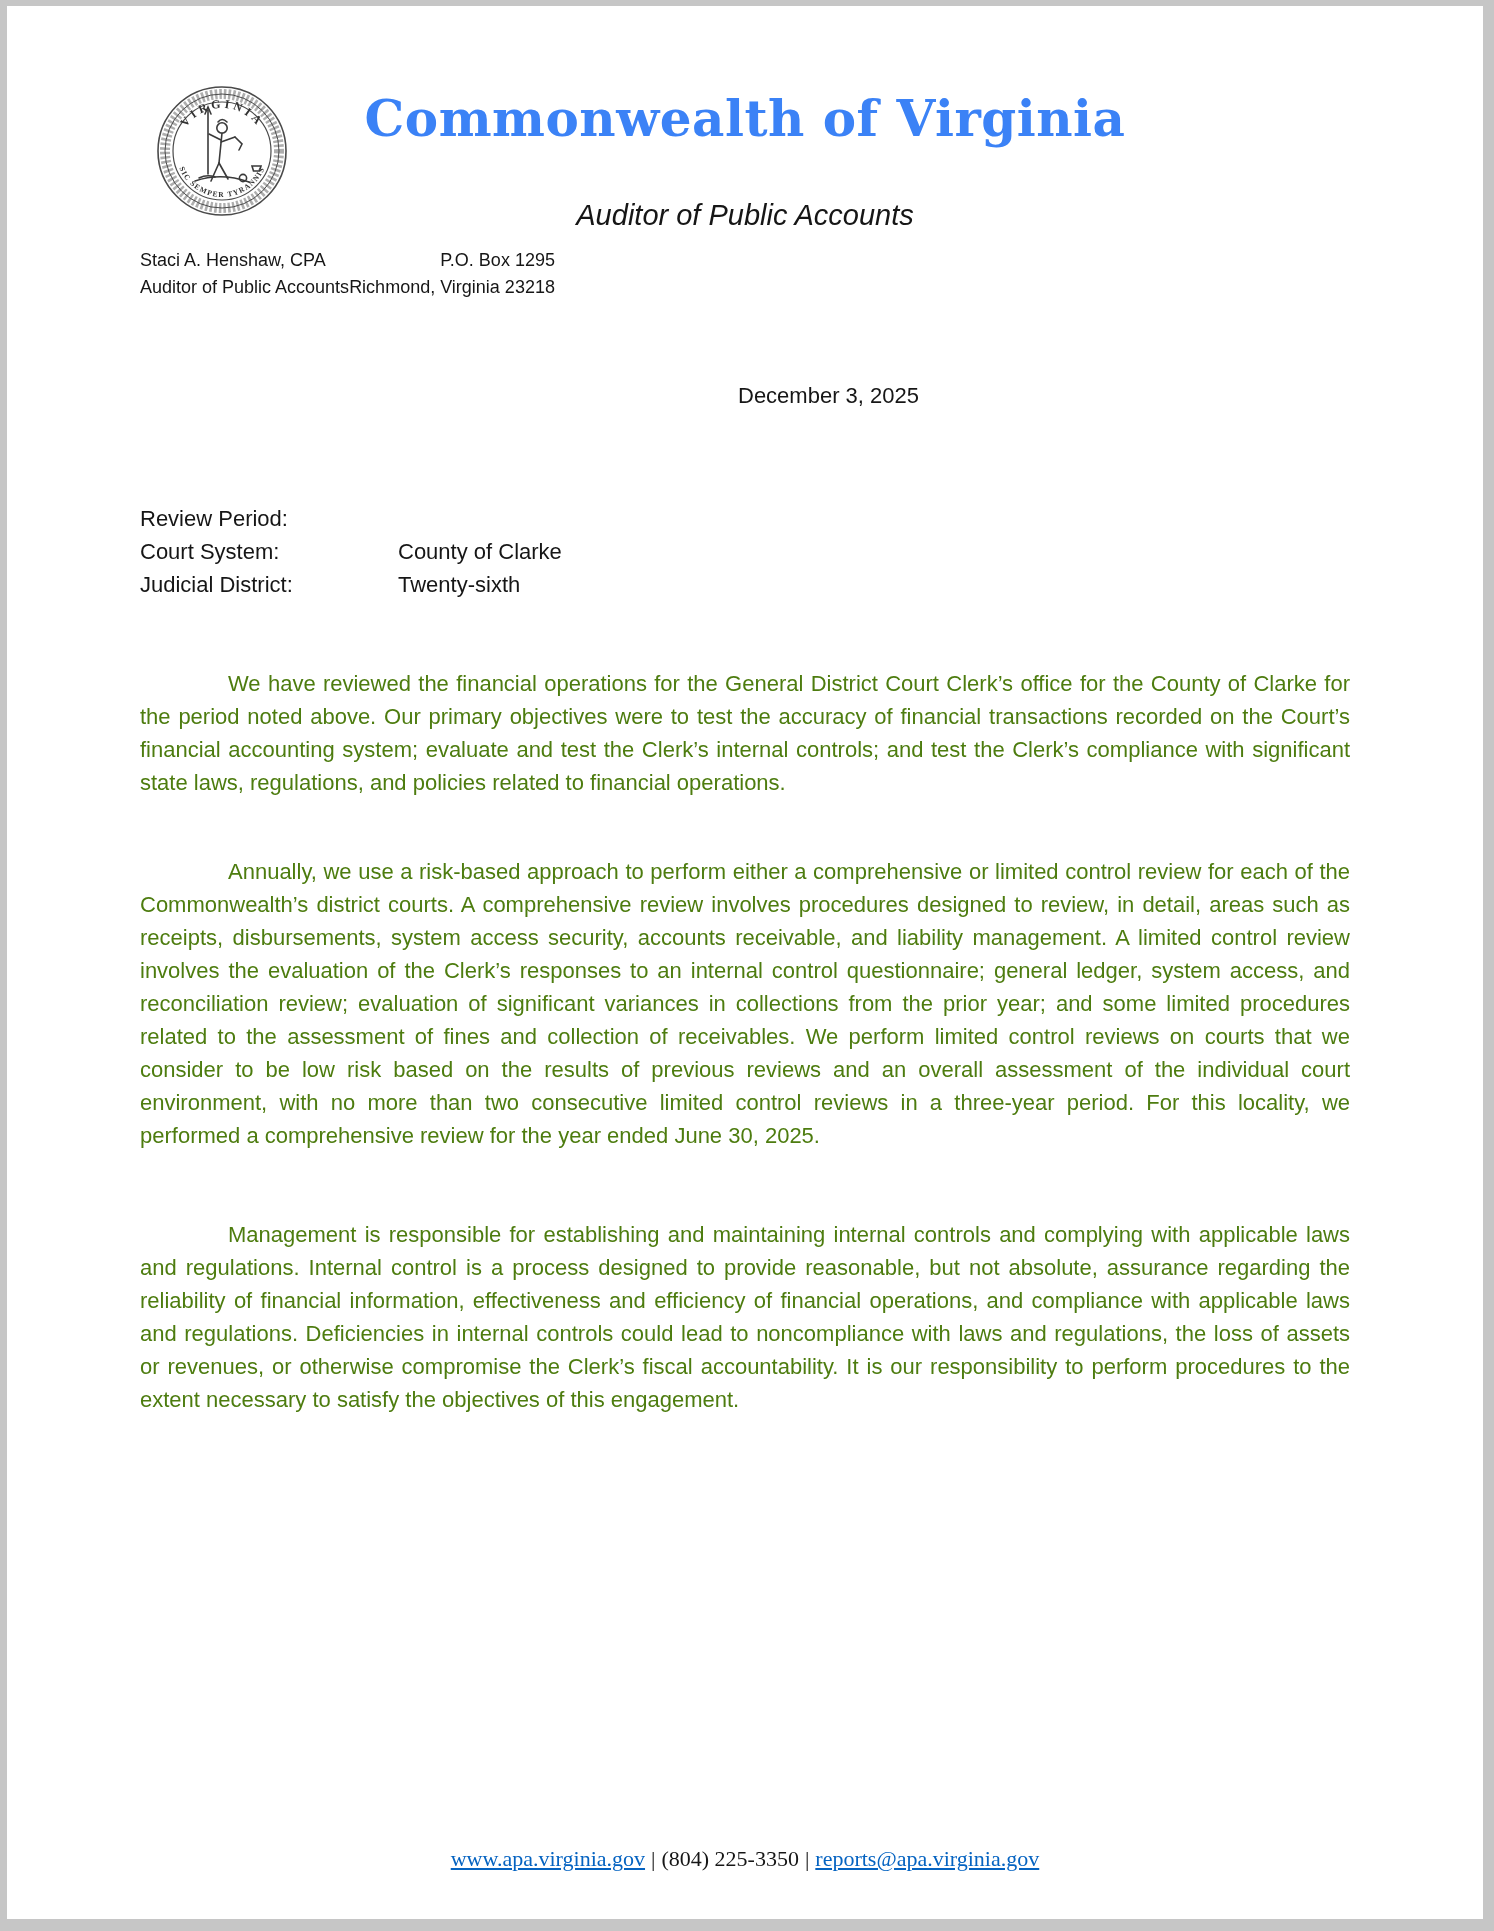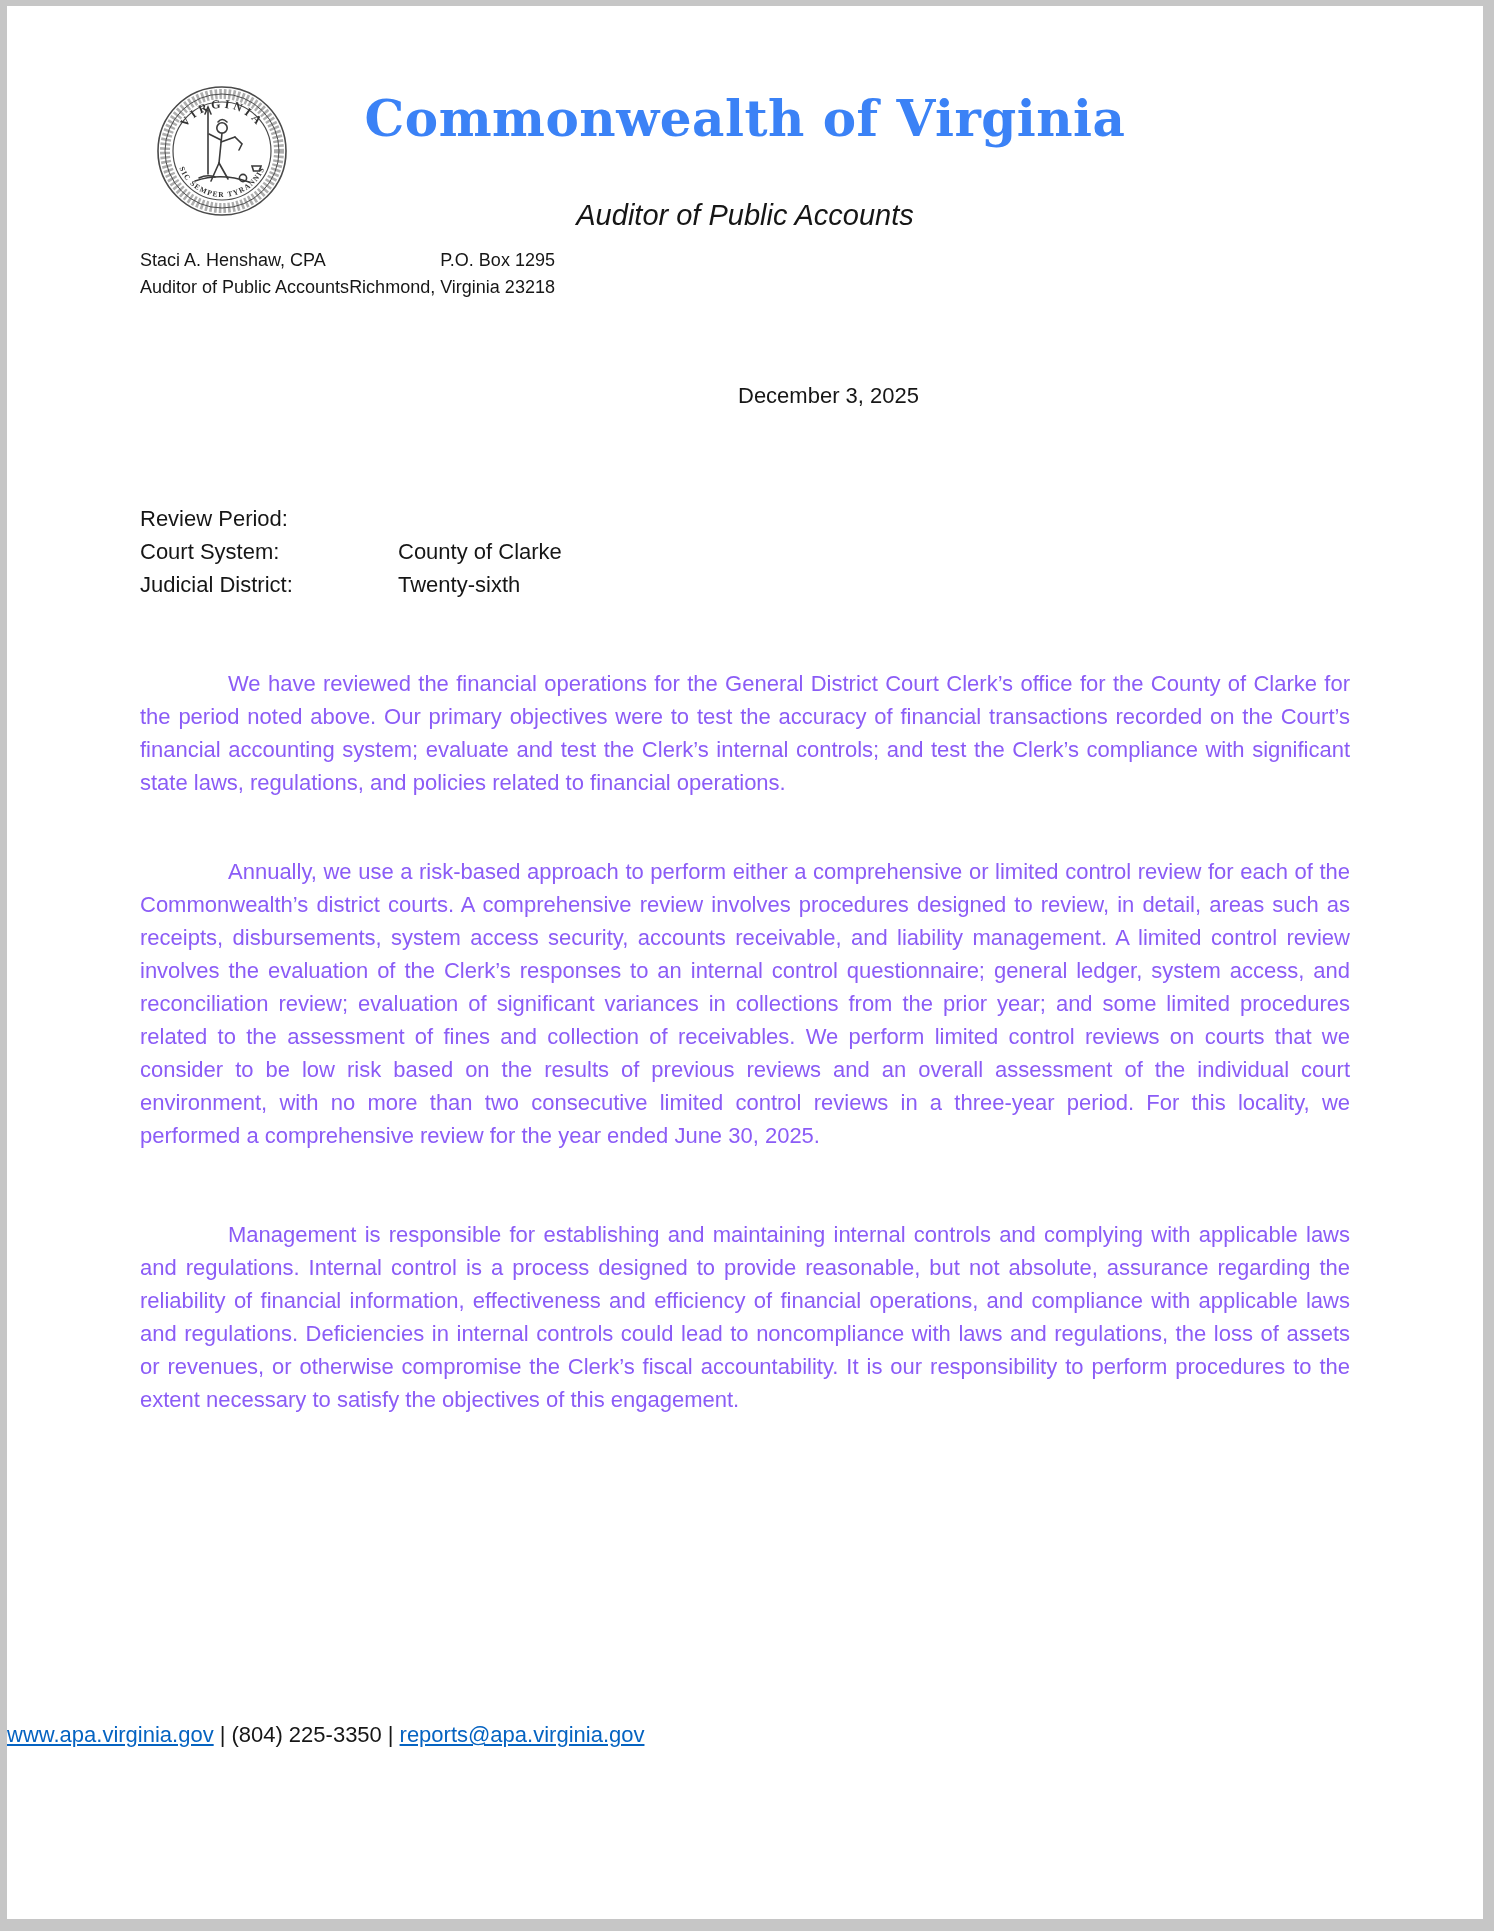--- a/index.html
+++ b/index.html
@@ -57,32 +57,34 @@
   .review     { margin-top: 90px; font-size: 22px; line-height: 33px; }
   .review-row { display: flex; }
   .review-label { width: 258px; flex: 0 0 258px; }
   .body-para {
     margin: 0;
     margin-top: 56px;
     font-size: 22px;
     line-height: 33px;
     text-align: justify;
     text-indent: 88px;
-    color: #8b5cf6;
+    color: #4d7c0f;
   }
   .body-para.first { margin-top: 66px; }
   .body-para.third { margin-top: 66px; }
 
   
   .footer {
     position: absolute;
-    left: 0; right: 0; top: 1712px;
+    left: 0; right: 0; top: 1836px;
+    text-align: center;
     font-size: 22px;
     line-height: 33px;
     color: #161616;
+    font-family: Liberation Serif, serif;
   }
   .footer a.link {
     color: #0563c1;
     text-decoration: underline;
     cursor: pointer;
   }
   .footer .sep { color: #161616; padding: 0 6px; }
 
   .seal svg { width: 100%; height: 100%; }
 </style>

